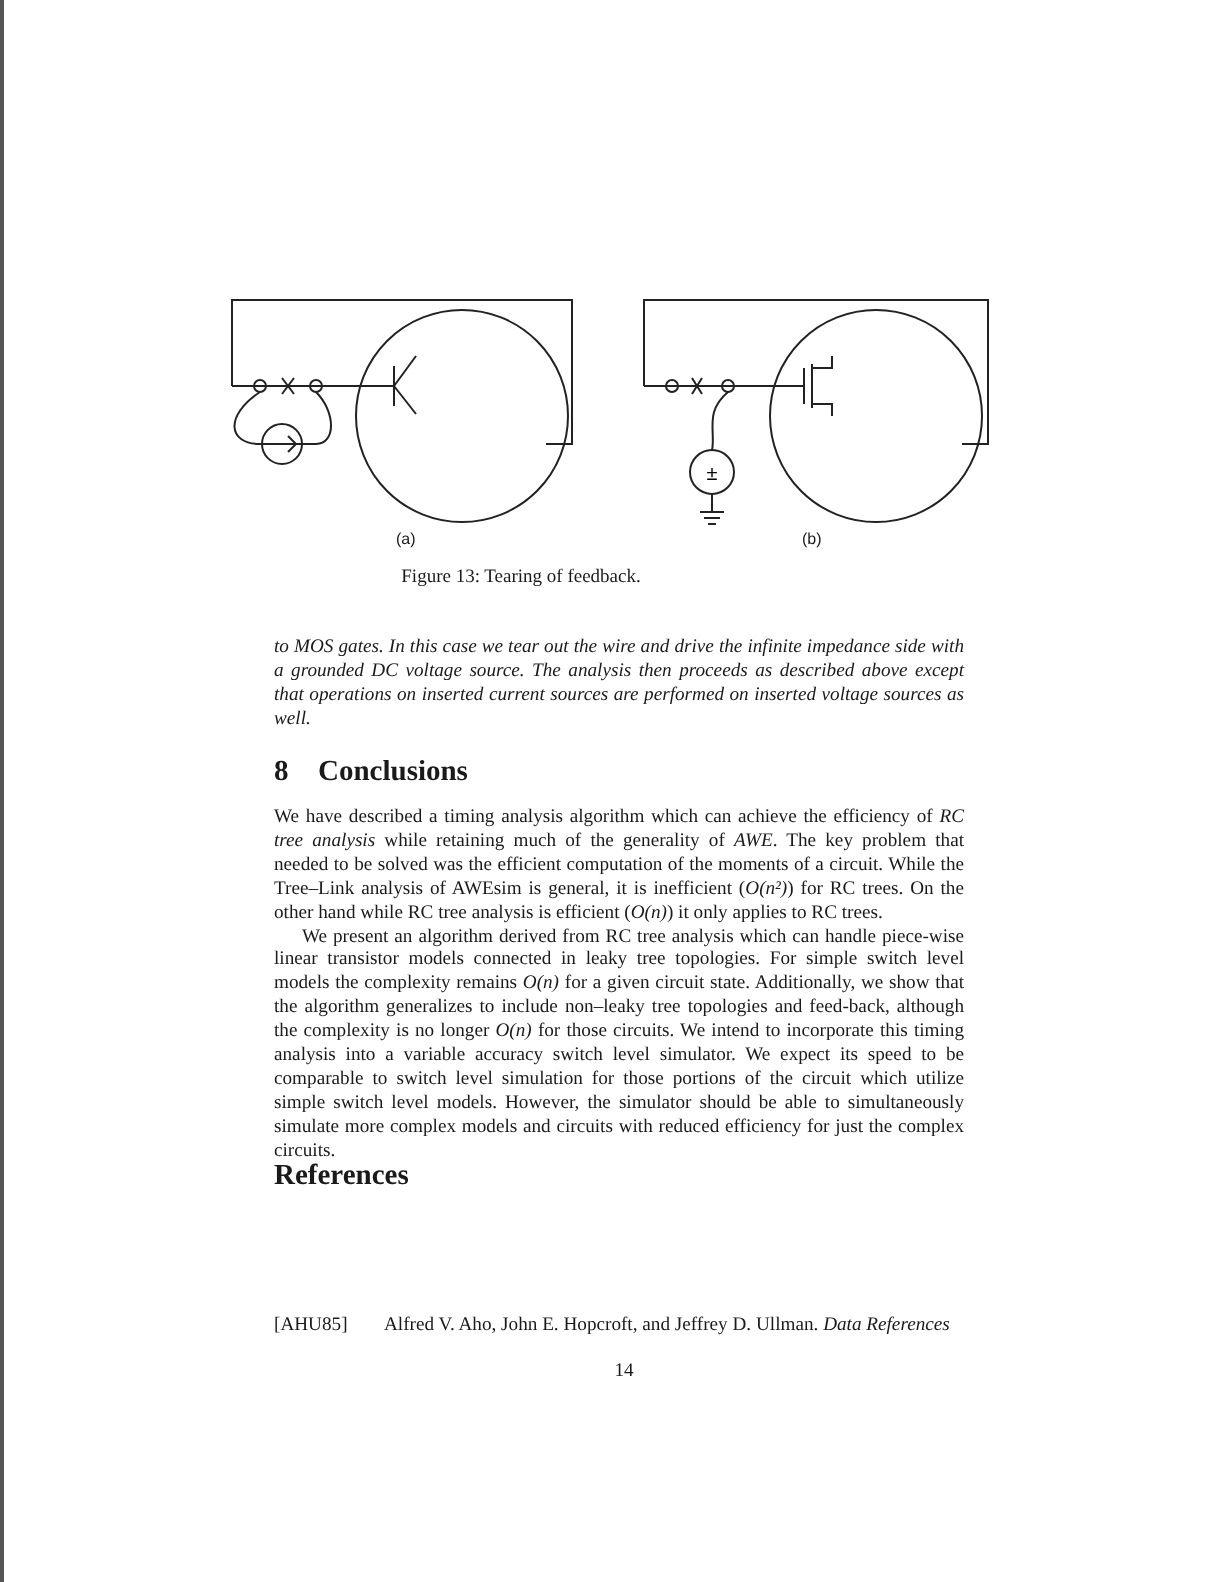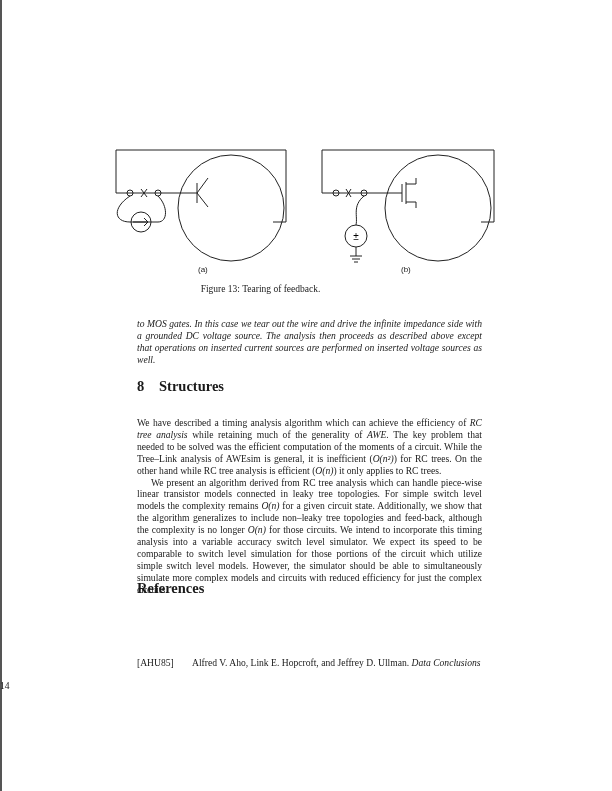--- a/index.html
+++ b/index.html
@@ -11,21 +11,21 @@
   .figure { position: absolute; left: 0; top: 0; width: 612px; height: 300px; }
   .fig-label { position: absolute; font-family: "Liberation Sans", sans-serif; font-size: 8px; }
   .caption { position: absolute; left: 0; width: 521px; top: 284px; text-align: center; font-size: 9.5px; }
   .text-block { position: absolute; left: 137px; width: 345px; font-size: 9.6px; line-height: 11.9px; text-align: justify; }
   .text-block p { margin: 0; }
   .indent { text-indent: 14px; }
   .sec-head { position: absolute; left: 137px; font-weight: bold; font-size: 14.5px; }
   .sec-head .num { display: inline-block; width: 22px; }
   .ref { position: absolute; left: 137px; top: 657px; font-size: 9.6px; width: 360px; white-space: nowrap; }
   .ref .key { display: inline-block; width: 55px; }
-  .page-num { position: absolute; left: 0; width: 592px; top: 680px; text-align: left; font-size: 9.6px; }
+  .page-num { position: absolute; left: 0; width: 592px; top: 680px; text-align: center; font-size: 9.6px; padding-left: 16px; }
   i, em { font-style: italic; }
 </style>
 </head>
 <body>
 
 <div class="left-edge"></div>
 
 <div class="figure">
   <svg width="612" height="300">
     <g fill="none" stroke="#222" stroke-width="1">
@@ -70,27 +70,27 @@
   <span class="fig-label" style="left:401px;top:265px;">(b)</span>
 </div>
 
 <div class="caption">Figure 13: Tearing of feedback.</div>
 
 <div class="text-block" style="top:318px;font-style:italic;">
   <p>to MOS gates. In this case we tear out the wire and drive the infinite impedance side with a grounded DC voltage source. The analysis then proceeds as described above except that operations on inserted current sources are performed on inserted voltage sources as well.</p>
 </div>
 
 <div class="sec-head" style="top:378px;">
-  <span class="num">8</span><span>Structures</span>
+  <span class="num">8</span><span>Conclusions</span>
 </div>
 
-<div class="text-block" style="top:417px;">
+<div class="text-block" style="top:403px;">
   <p><span>We have described a timing analysis algorithm which can achieve the efficiency of </span><i>RC tree analysis</i><span> while retaining much of the generality of </span><i>AWE</i><span>. The key problem that needed to be solved was the efficient computation of the moments of a circuit. While the Tree–Link analysis of AWEsim is general, it is inefficient (</span><i>O(n²)</i><span>) for RC trees. On the other hand while RC tree analysis is efficient (</span><i>O(n)</i><span>) it only applies to RC trees.</span></p>
   <p class="indent"><span>We present an algorithm derived from RC tree analysis which can handle piece-wise linear transistor models connected in leaky tree topologies. For simple switch level models the complexity remains </span><i>O(n)</i><span> for a given circuit state. Additionally, we show that the algorithm generalizes to include non–leaky tree topologies and feed-back, although the complexity is no longer </span><i>O(n)</i><span> for those circuits. We intend to incorporate this timing analysis into a variable accuracy switch level simulator. We expect its speed to be comparable to switch level simulation for those portions of the circuit which utilize simple switch level models. However, the simulator should be able to simultaneously simulate more complex models and circuits with reduced efficiency for just the complex circuits.</span></p>
 </div>
 
 <div class="sec-head" style="top:580px;">References</div>
 
 <div class="ref">
-  <span class="key">[AHU85]</span><span>Alfred V. Aho, Link E. Hopcroft, and Jeffrey D. Ullman. </span><i>Data Conclusions</i>
+  <span class="key">[AHU85]</span><span>Alfred V. Aho, John E. Hopcroft, and Jeffrey D. Ullman. </span><i>Data References</i>
 </div>
 
 <div class="page-num">14</div>
 
 </body></html>

